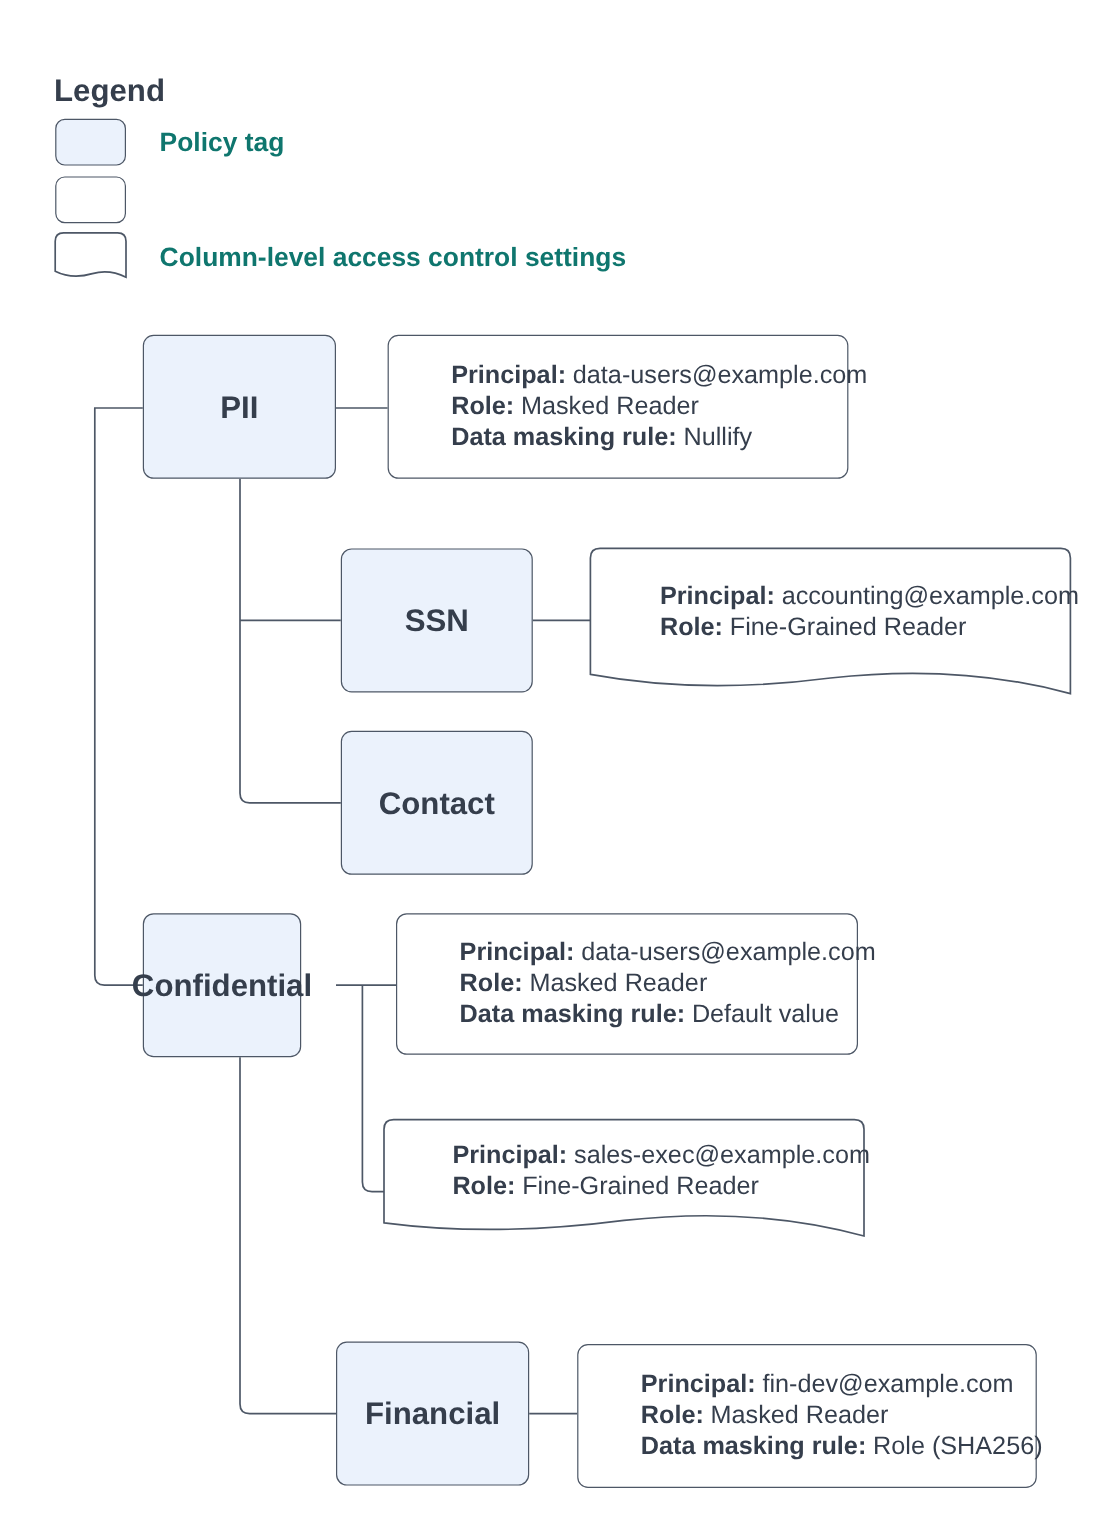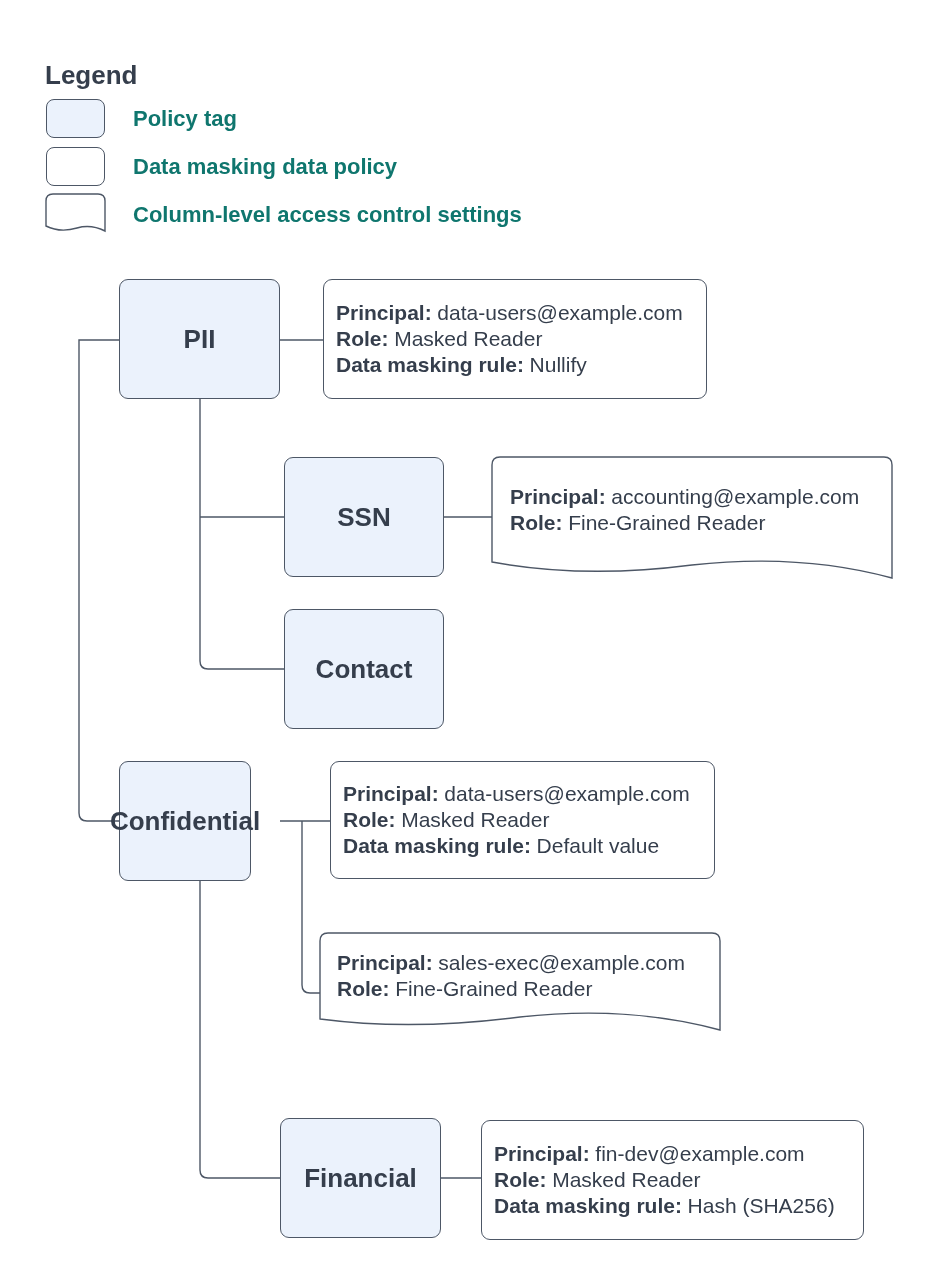--- a/index.html
+++ b/index.html
@@ -40,21 +40,21 @@
     position:absolute;background:#ffffff;
     border:1.4px solid #4D5766;border-radius:9px;
     display:flex;flex-direction:column;justify-content:center;
     padding:0 12px;box-sizing:border-box;
     font-size:21px;line-height:26px;color:#353E4C;white-space:nowrap;
   }
   .dtext{
     position:absolute;display:flex;flex-direction:column;justify-content:center;
     font-size:21px;line-height:26px;color:#353E4C;white-space:nowrap;
   }
-  .b{font-weight:bold;margin-right:0.27em;}
+  .b{font-weight:bold;margin-right:0.27em;margin-left:40px;}
 </style>
 </head>
 <body>
 
 <div class="canvas">
 
   <svg class="shapes" viewBox="0 0 930 1280">
 
     <path class="conn" d="M 119 340 H 79 V 813 Q 79 821 87 821 H 119"></path>
     <path class="conn" d="M 280 340 H 323"></path>
@@ -70,21 +70,20 @@
     <path class="docshape" d="M 492 562 L 492 465 Q 492 457 500 457 L 884 457 Q 892 457 892 465 L 892 578 Q 800 553 692 565 Q 584 579 492 562 Z"></path>
     <path class="docshape" d="M 320 1019 L 320 941 Q 320 933 328 933 L 712 933 Q 720 933 720 941 L 720 1030 Q 628 1005 520 1017 Q 412 1031 320 1019 Z"></path>
   </svg>
 
   <div class="legend-title">Legend</div>
 
   <div class="swatch tagfill" style="top:99px;"></div>
   <div class="legend-label" style="top:99px;">Policy tag</div>
 
   <div class="swatch" style="top:147px;"></div>
-  <div class="legend-label" style="top:147px;">Data masking data policy</div>
 
   <div class="legend-label" style="top:194px;height:42px;">Column-level access control settings</div>
 
   <div class="node" style="left:119px;top:279px;width:161px;height:120px;">
     <span>PII</span>
   </div>
 
   <div class="node" style="left:284px;top:457px;width:160px;height:120px;">
     <span>SSN</span>
   </div>
@@ -126,21 +125,21 @@
   </div>
 
   <div class="pbox" style="left:481px;top:1120px;width:383px;height:120px;">
     <div>
       <span class="b">Principal:</span><span>fin-dev@example.com</span>
     </div>
     <div>
       <span class="b">Role:</span><span>Masked Reader</span>
     </div>
     <div>
-      <span class="b">Data masking rule:</span><span>Hash (SHA256)</span>
+      <span class="b">Data masking rule:</span><span>Role (SHA256)</span>
     </div>
   </div>
 
   <div class="dtext" style="left:510px;top:457px;width:370px;height:105px;">
     <div>
       <span class="b">Principal:</span><span>accounting@example.com</span>
     </div>
     <div>
       <span class="b">Role:</span><span>Fine-Grained Reader</span>
     </div>

